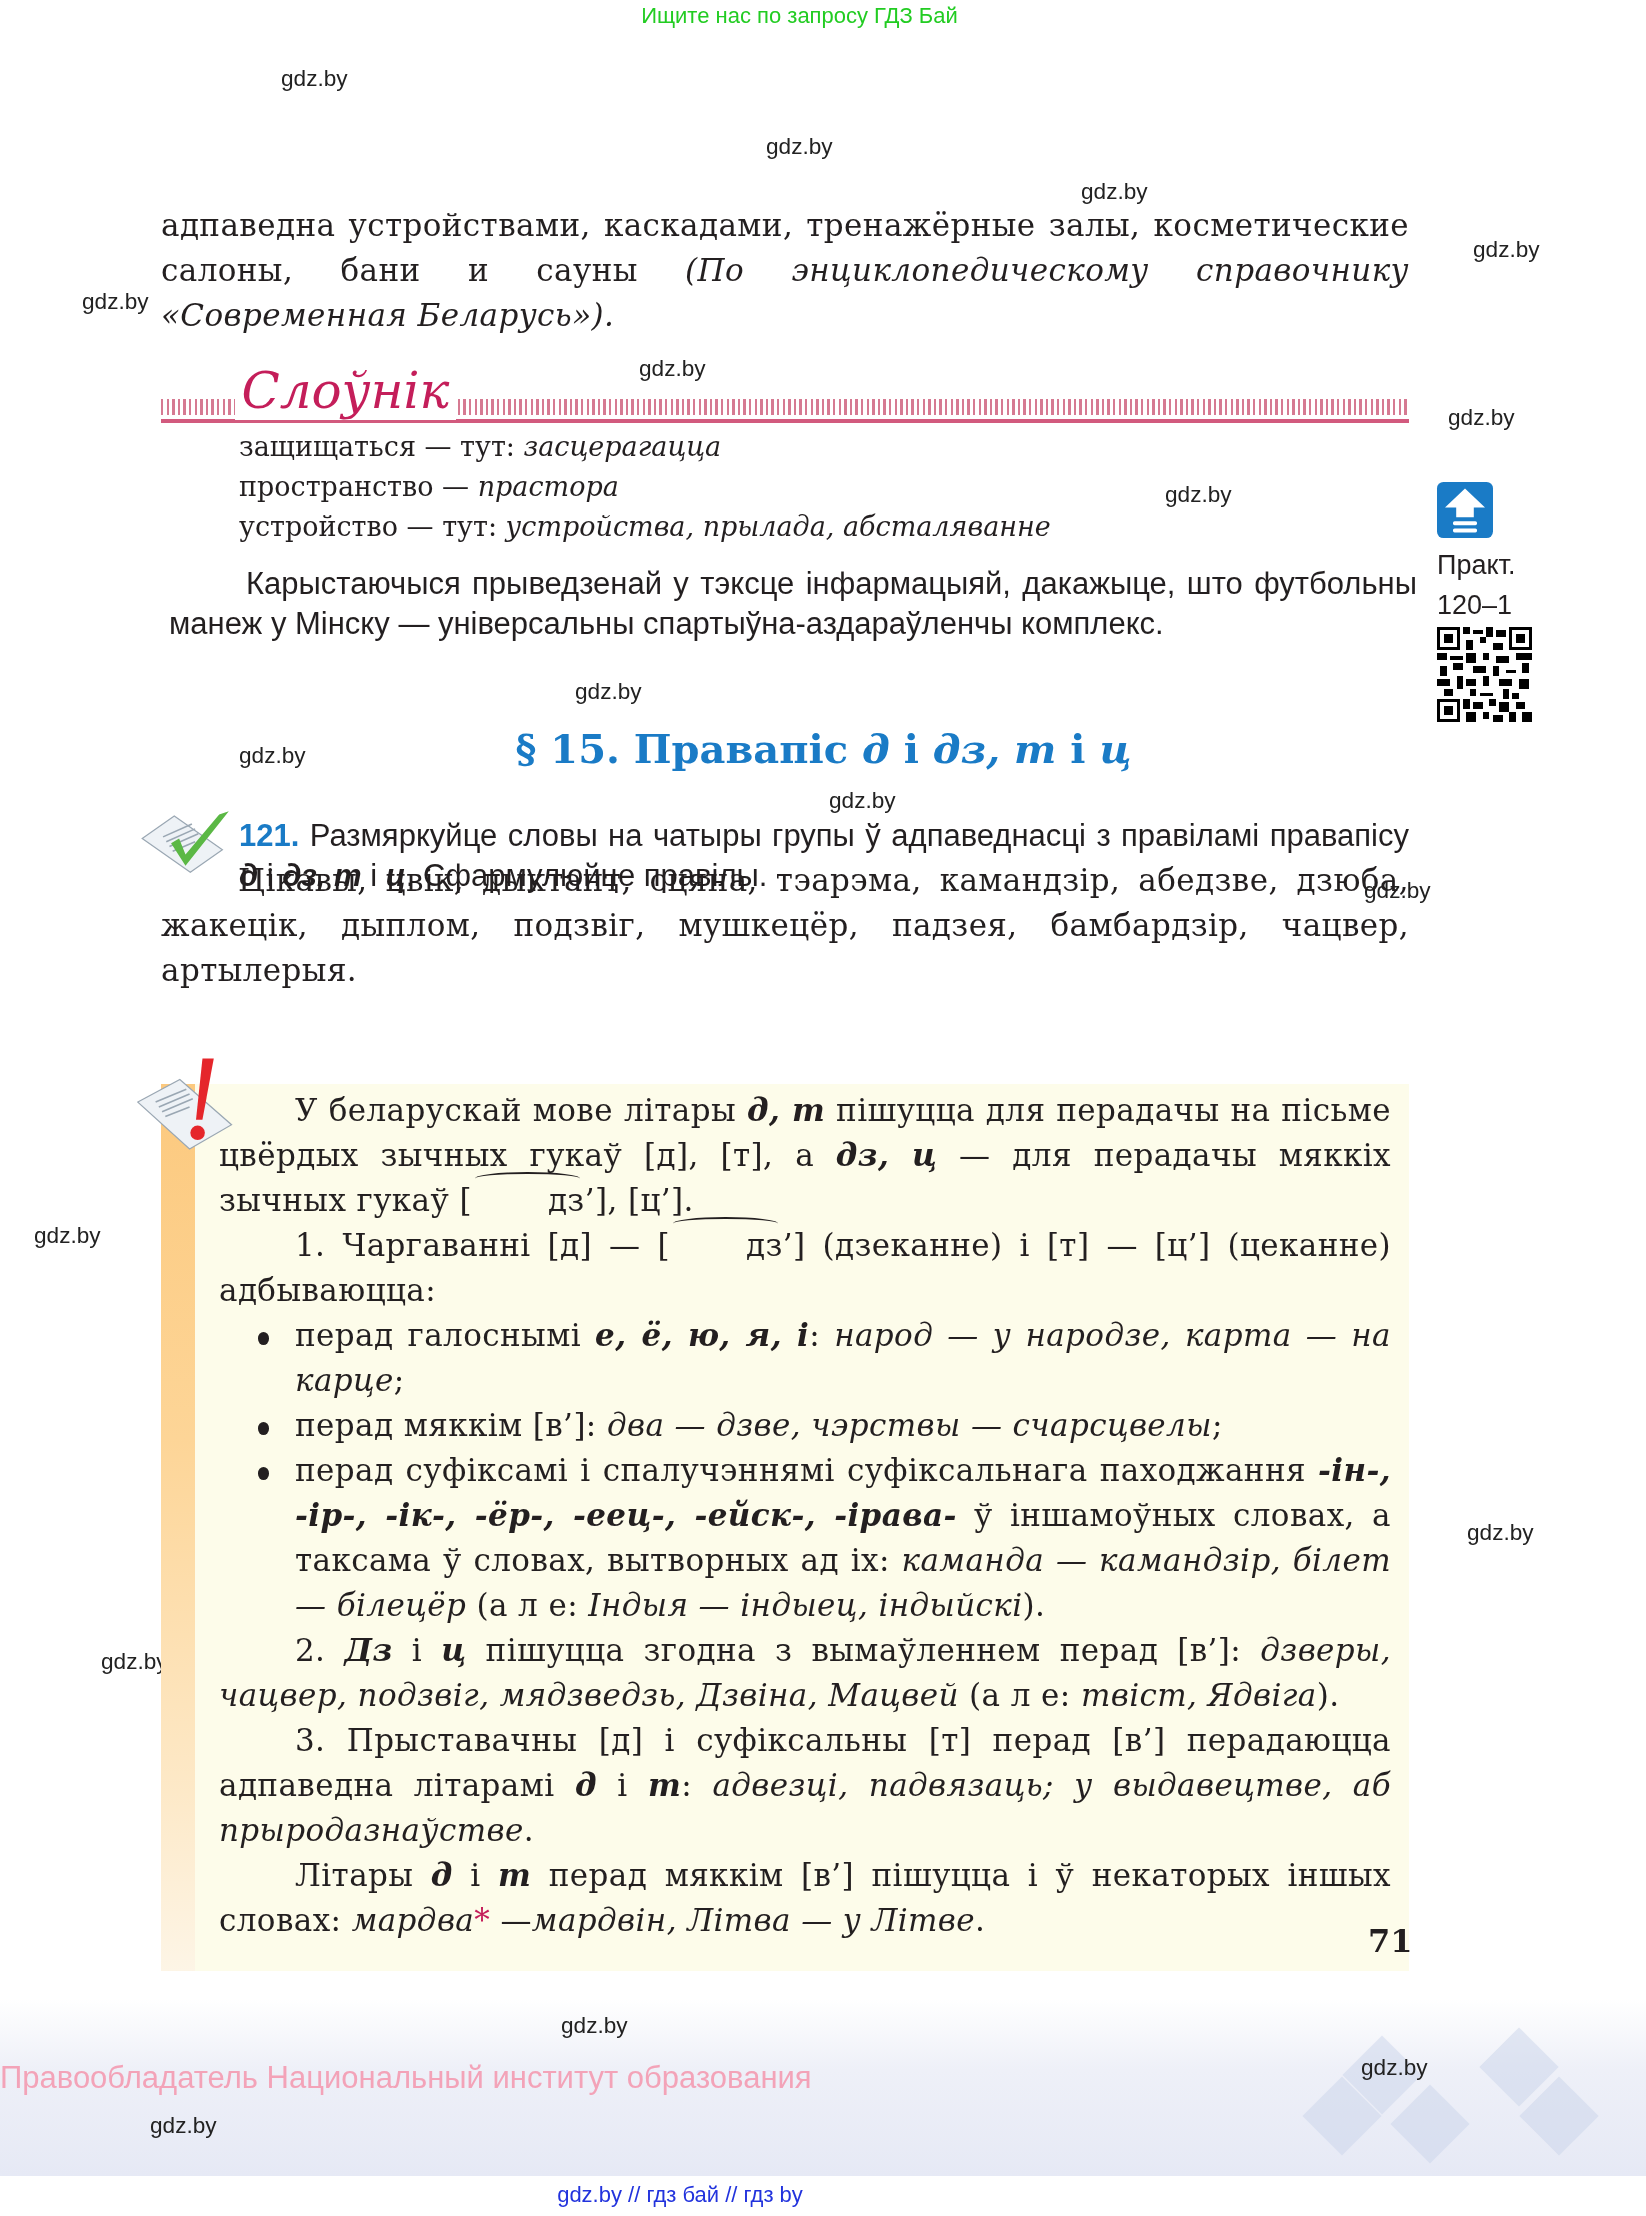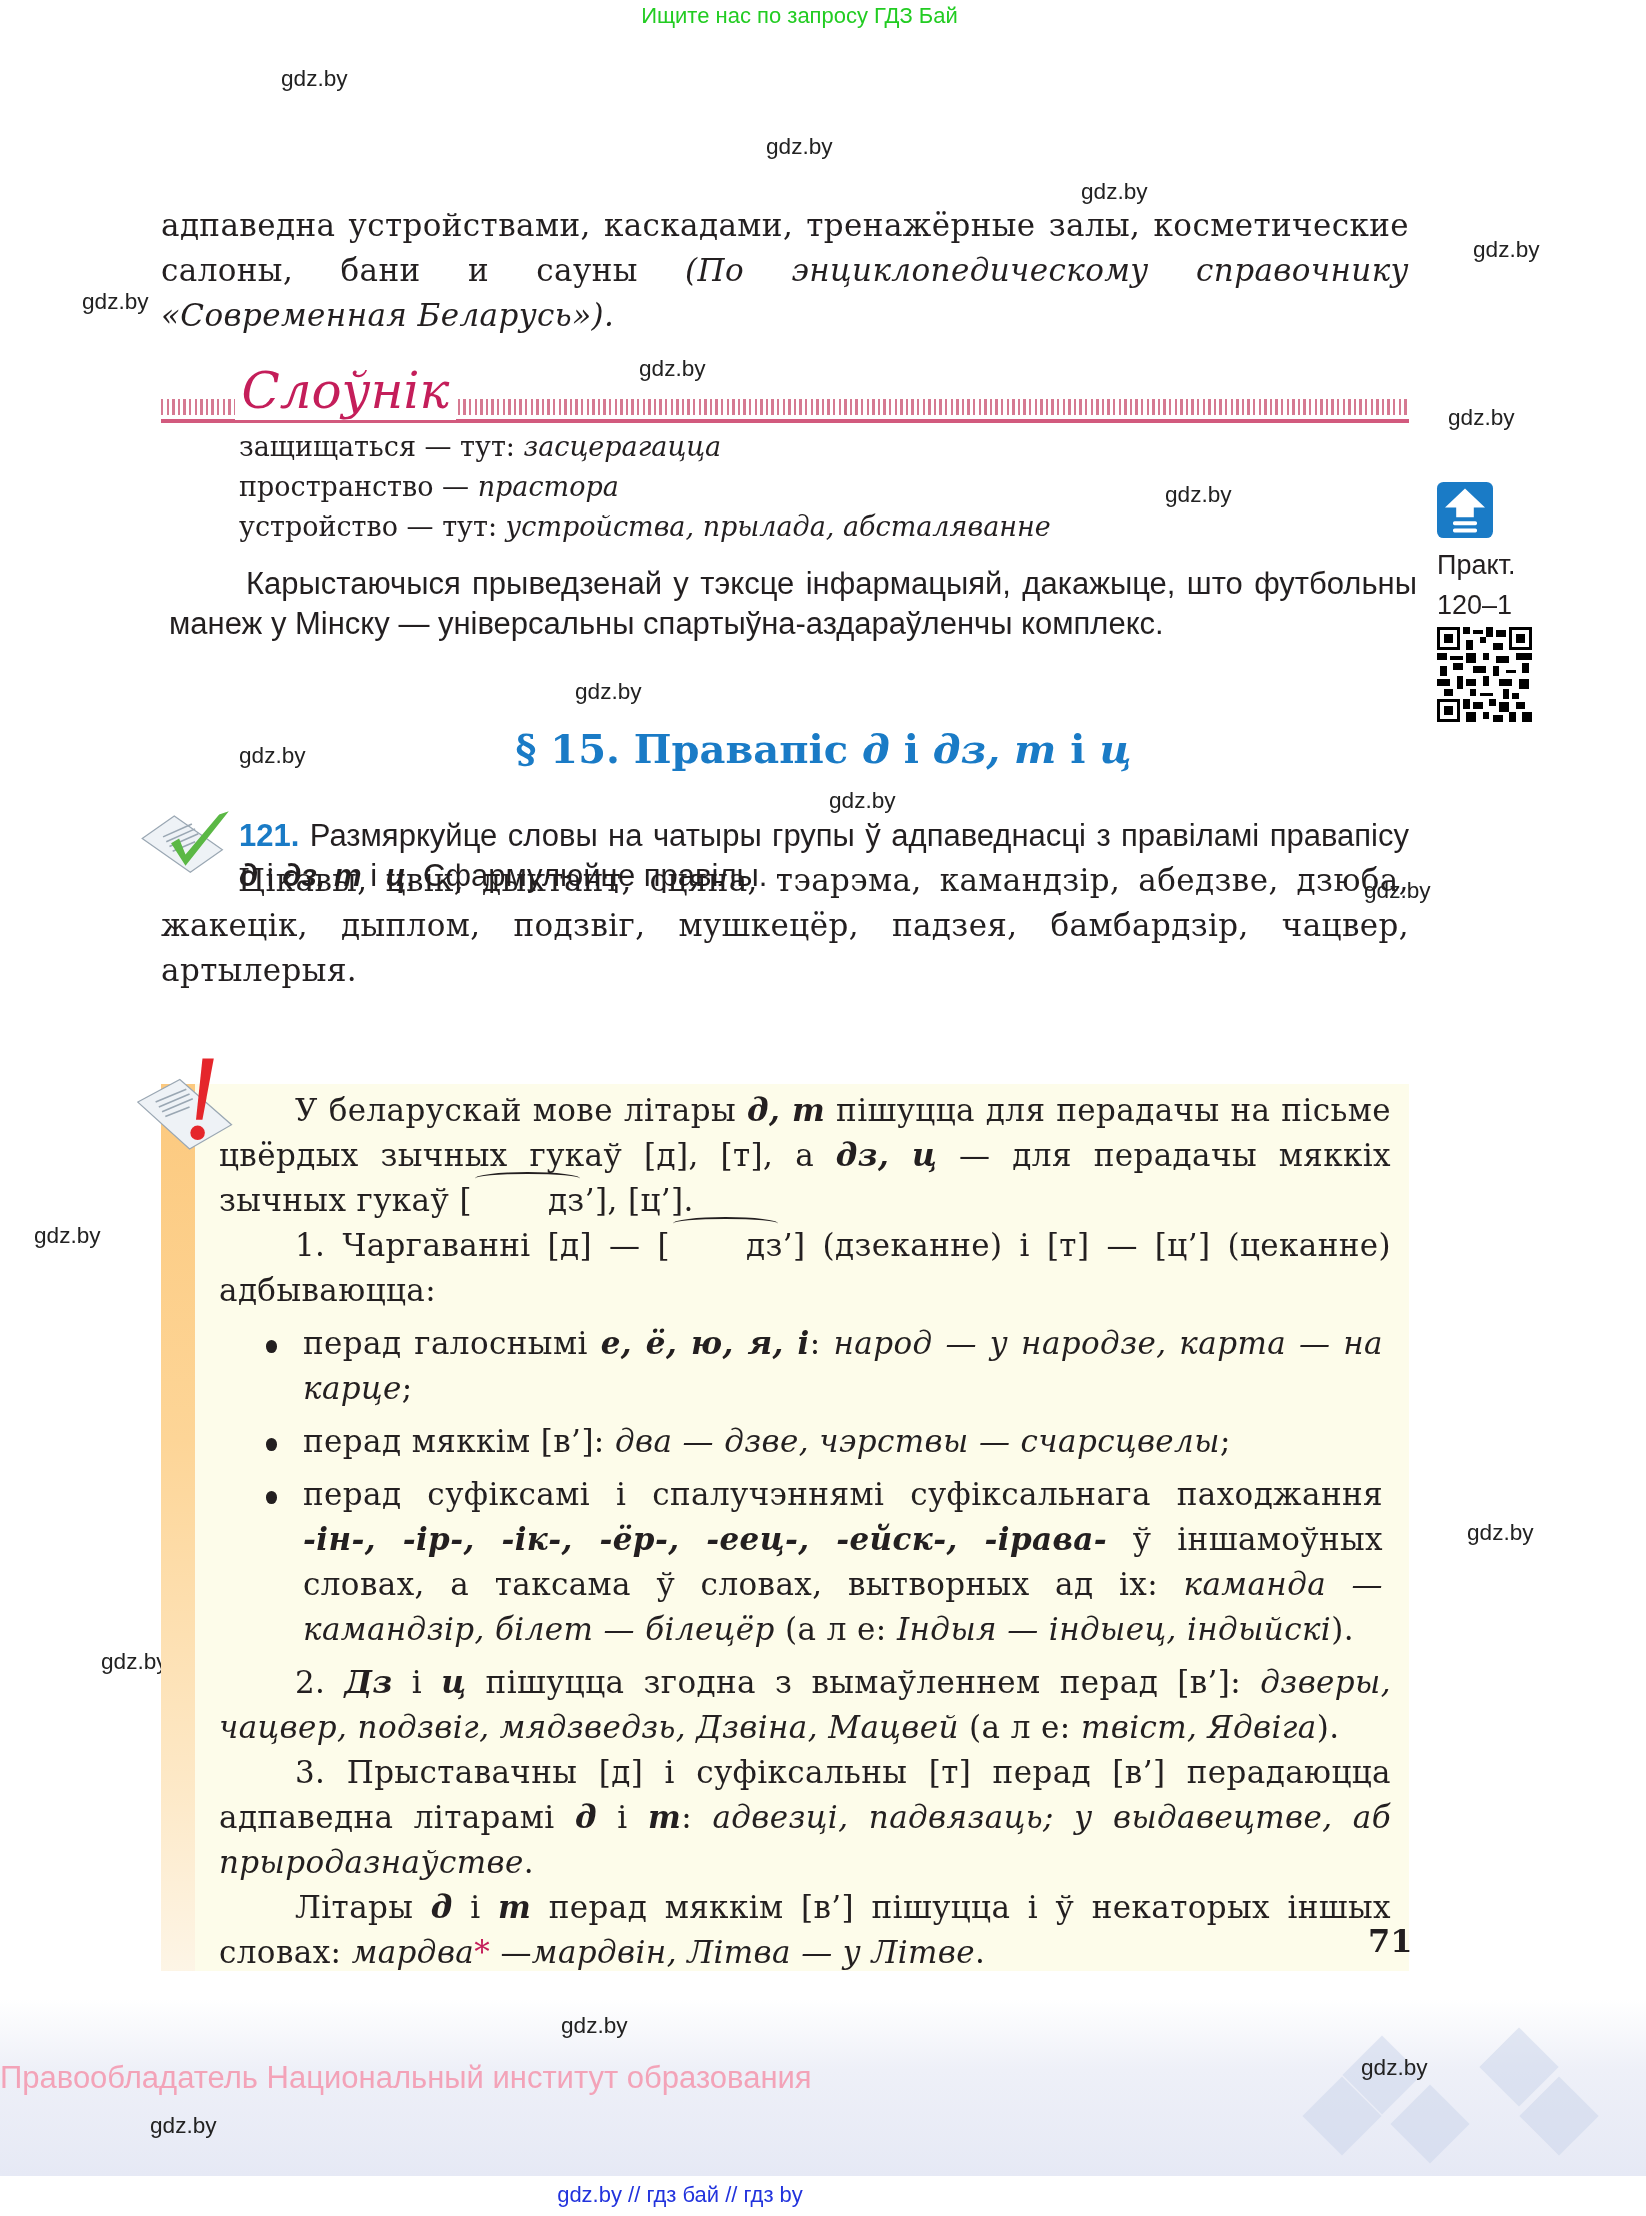--- a/index.html
+++ b/index.html
@@ -44,21 +44,21 @@
   #ex-num { color: #1a7bc6; font-weight: bold; }
   #ex-words { left: 161px; top: 858px; width: 1248px; }
 
   
   #rule-box { left: 161px; top: 1084px; width: 1248px; height: 887px; background: #fdfcea; }
   #rule-strip { left: 161px; top: 1084px; width: 34px; height: 887px; background: linear-gradient(180deg, #fcc97e 0%, #fdd597 40%, #fde9c8 80%, #fdf5e6 100%); }
   #rule-icon { left: 133px; top: 1052px; width: 105px; height: 105px; }
   #rule-text { left: 219px; top: 1088px; width: 1172px; }
   .rule-p { margin: 0; }
   .indent { text-indent: 76px; }
-  .bullet { position: relative; padding-left: 76px; margin: 8px; }
+  .bullet { position: relative; padding-left: 76px; margin: 0; }
   .bullet::before { content: ""; position: absolute; left: 39px; top: 19.3px; width: 11.3px; height: 13px; border-radius: 50%; background: #231f20; }
   .star { color: #c41e5a; }
   .arc { position: relative; display: inline-block; }
   .arc::before { content: ""; position: absolute; left: 3.2px; right: 4.8px; top: -6.4px; height: 11.3px; border-top: 2.4px solid #231f20; border-radius: 50% 50% 0 0; }
 
   
   #footer-band { left: 0; top: 1999px; width: 1647px; height: 177px; background: linear-gradient(180deg, #ffffff 0%, #eef0f8 40%, #e6e9f5 100%); }
   .diamond { position: absolute; width: 56px; height: 56px; background: #c9d3ea; opacity: 0.5; transform: rotate(45deg); }
   #page-number { left: 1368px; top: 1922px; font-family: "DejaVu Serif", serif; font-weight: bold; font-size: 32px; color: #231f20; }
   #copyright { left: 0; width: 1343px; top: 2060px; font-family: "Liberation Sans", sans-serif; font-size: 31px; color: #f3a3b8; }

